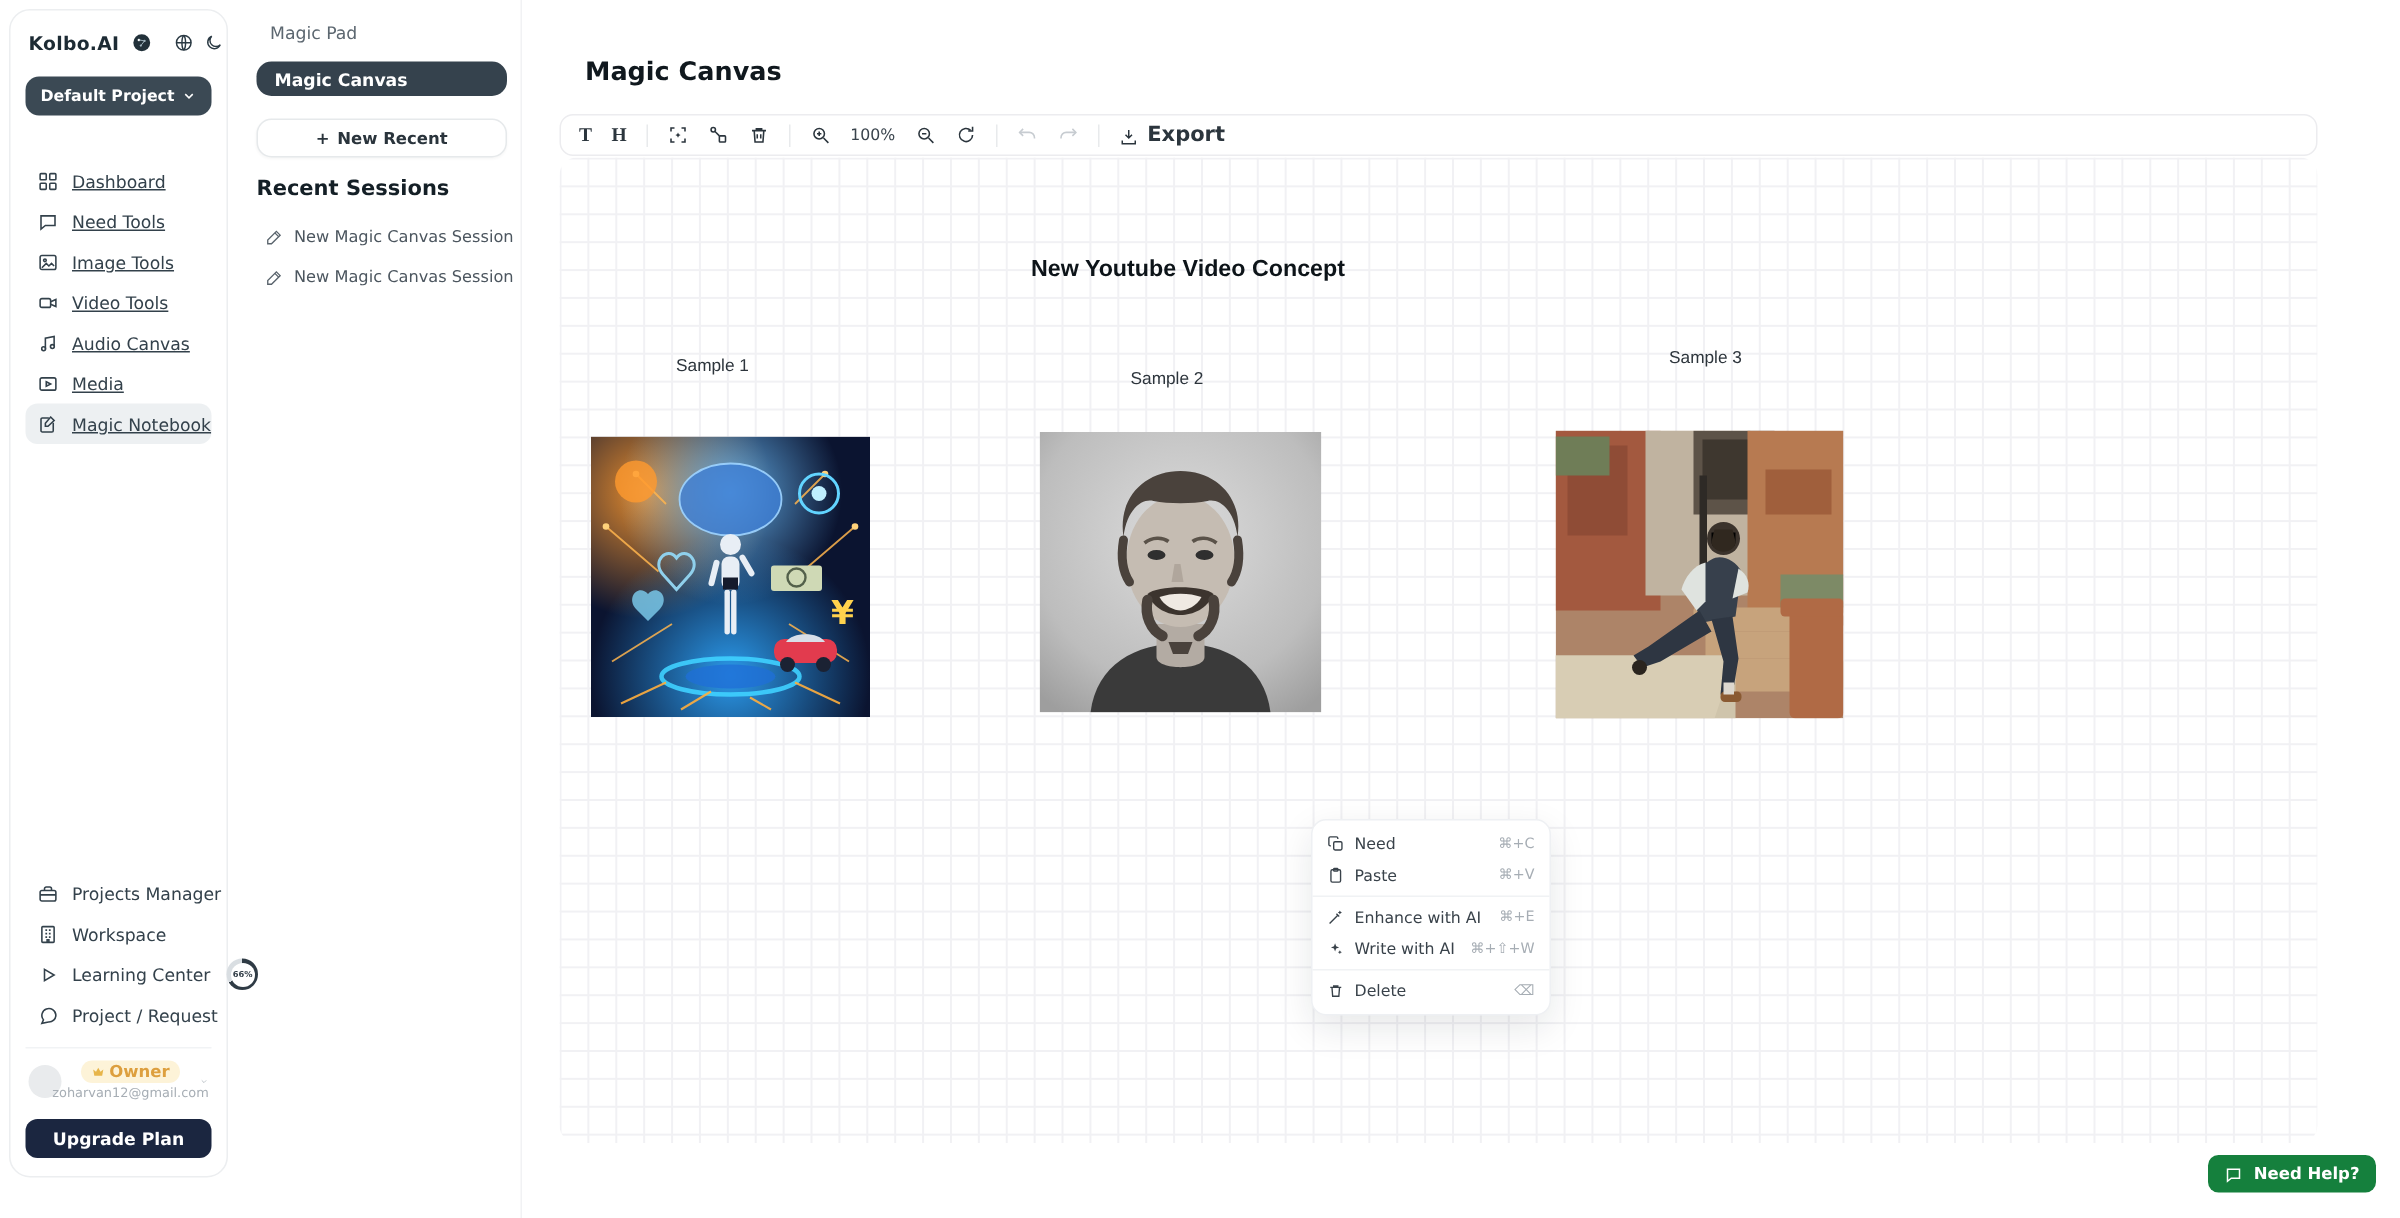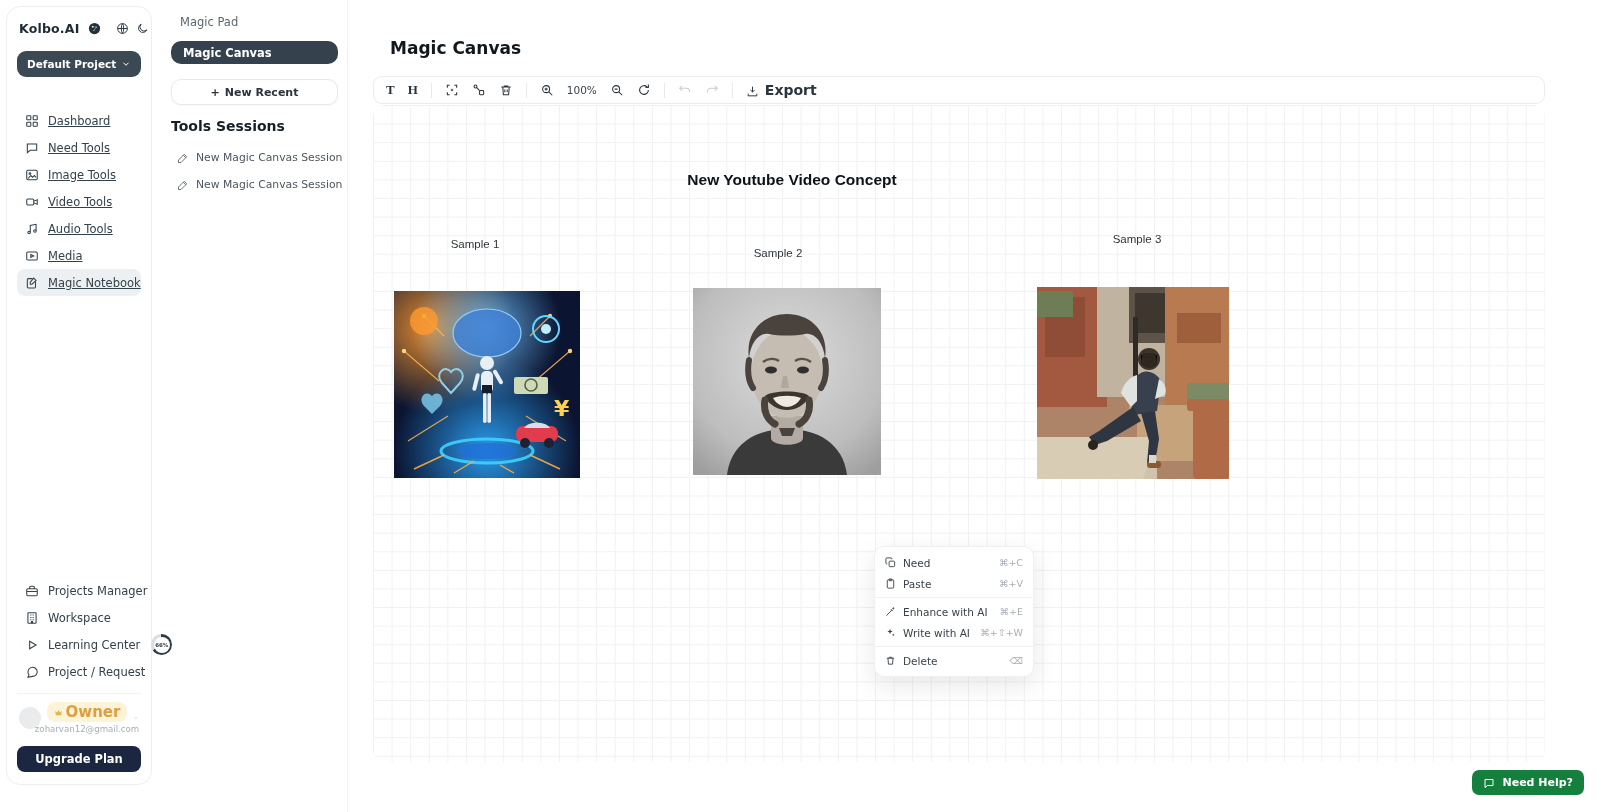--- a/index.html
+++ b/index.html
@@ -26,21 +26,21 @@
   .sb-bottom { margin-top:auto; display:flex; flex-direction:column; }
   .ring-badge { width:21px; height:21px; border-radius:50%; margin-left:2px;
     background:conic-gradient(#2f3b45 0 66%, #d9dee2 66% 100%);
     display:flex; align-items:center; justify-content:center; flex:0 0 auto; }
   .ring-badge .inner { width:16px; height:16px; border-radius:50%; background:#fff;
     display:flex; align-items:center; justify-content:center; font-size:5.5px; font-weight:700; color:#2f3b45; }
   .user-row { margin-top:8px; border-top:1px solid #f1f3f5; padding:8px 2px 6px;
     display:flex; align-items:center; gap:7px; cursor:pointer; }
   .avatar { width:22px; height:22px; border-radius:50%; background:#e9ebed; flex:0 0 auto; }
   .user-col { display:flex; flex-direction:column; align-items:center; gap:2px; min-width:0; }
-  .owner-badge { background:#fdf3d8; color:#dd9f3e; font-size:15px; font-weight:700;
+  .owner-badge { background:#fdf3d8; color:#dd9f3e; font-size:11px; font-weight:700;
     border-radius:8px; padding:1px 7px; display:flex; align-items:center; gap:3px; }
   .email { font-size:8.6px; color:#a7aeb5; white-space:nowrap; }
   .upgrade-btn { margin-top:6px; height:26px; border-radius:8px; background:#1b2640;
     color:#fff; font-size:11.5px; font-weight:700; display:flex; align-items:center;
     justify-content:center; cursor:pointer; }
 
   
   .col2-divider { position:absolute; left:347px; top:0; width:1px; height:812px; background:#f1f2f4; }
   .magic-pad { position:absolute; left:180px; top:15px; font-size:11.5px; color:#5c6770; cursor:pointer; }
   .canvas-pill { position:absolute; left:171px; top:41px; width:167px; height:23px;
@@ -168,21 +168,21 @@
       <span>Video Tools</span>
     </div>
     <div class="nav-item">
       <span class="nicon">
           <svg width="14" height="14" viewBox="0 0 24 24" fill="none" stroke="currentColor" stroke-width="1.8">
             <path d="M9 18V6l10-2v11"></path>
             <circle cx="7" cy="18" r="2.2"></circle>
             <circle cx="17" cy="15.5" r="2.2"></circle>
           </svg>
         </span>
-      <span>Audio Tools</span>
+      <span>Audio Canvas</span>
     </div>
     <div class="nav-item">
       <span class="nicon">
           <svg width="14" height="14" viewBox="0 0 24 24" fill="none" stroke="currentColor" stroke-width="1.8">
             <rect x="3" y="5" width="18" height="14" rx="2"></rect>
             <path d="M10 9.5l5 2.5-5 2.5z"></path>
           </svg>
         </span>
       <span>Media</span>
     </div>
@@ -256,21 +256,21 @@
   </div>
 </div>
 
 <div class="col2-divider"></div>
 <div class="magic-pad">Magic Pad</div>
 <div class="canvas-pill">Magic Canvas</div>
 <div class="new-session">
   <span>+</span>
   <span>New Recent</span>
 </div>
-<div class="recent-title">Tools Sessions</div>
+<div class="recent-title">Recent Sessions</div>
 <div class="session-item" style="top:151px;">
   <svg width="12" height="12" viewBox="0 0 24 24" fill="none" stroke="#5a646d" stroke-width="1.8">
       <path d="M14.5 4.5l5 5L8 21H3v-5z"></path>
       <path d="M12.5 6.5l5 5"></path>
     </svg>
   <span>New Magic Canvas Session</span>
 </div>
 <div class="session-item" style="top:178px;">
   <svg width="12" height="12" viewBox="0 0 24 24" fill="none" stroke="#5a646d" stroke-width="1.8">
       <path d="M14.5 4.5l5 5L8 21H3v-5z"></path>

